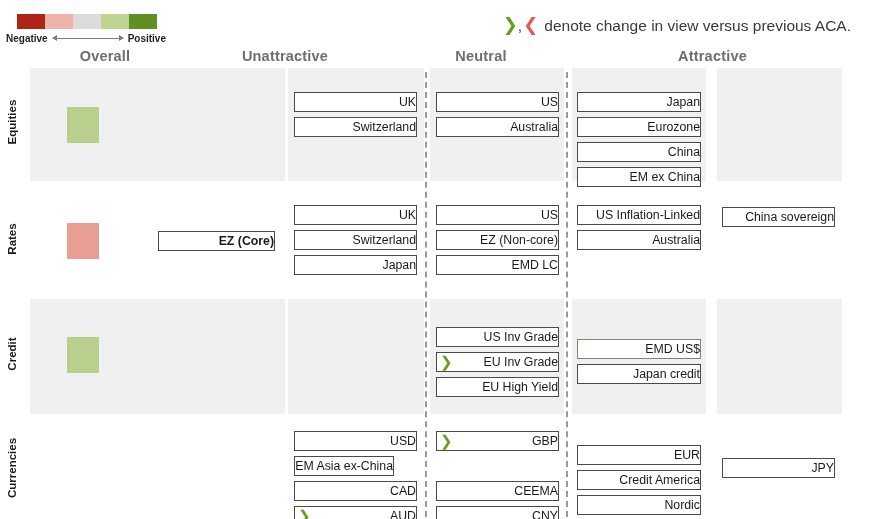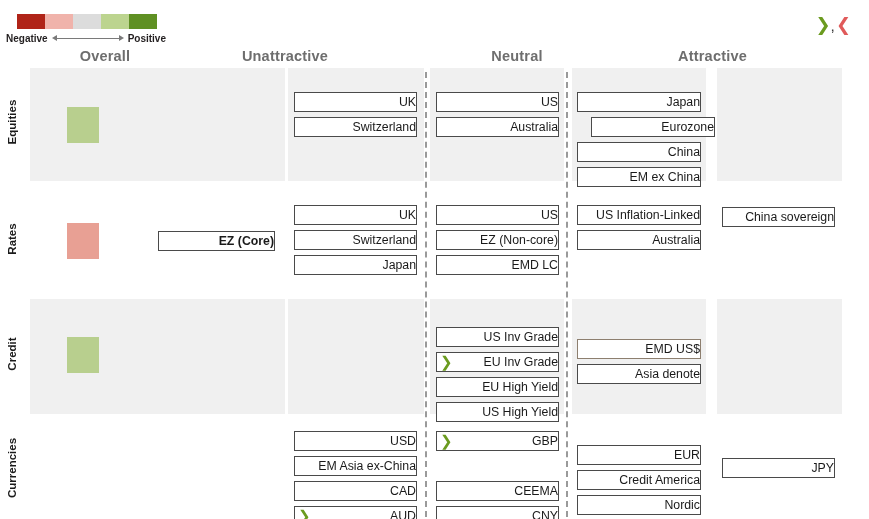--- a/index.html
+++ b/index.html
@@ -184,26 +184,27 @@
       <span class="line"></span>
       <span class="head-r"></span>
   </span>
   <span class="lbl">Positive</span>
 </div>
 
 <div id="change-note">
   <span class="chev-up">❯</span>
   <span class="sep">,</span>
   <span class="chev-dn">❮</span>
+  <span class="note-text">denote change in view versus previous ACA.</span>
 </div>
 
 <div id="headers">
     <div class="col-header" style="left: 30px; width: 150px;">Overall</div>
     <div class="col-header" style="left: 200px; width: 170px;">Unattractive</div>
-    <div class="col-header" style="left: 448px; width: 138px;">Neutral</div>
+    <div class="col-header" style="left: 412px; width: 138px;">Neutral</div>
     <div class="col-header" style="left: 590px; width: 245px;">Attractive</div>
   </div>
 
 <div id="grid">
     <div class="band" style="left: 30px; top: 0px; width: 125px; height: 113px;"></div>
     <div class="band" style="left: 145px; top: 0px; width: 140px; height: 113px;"></div>
     <div class="band" style="left: 288px; top: 0px; width: 136px; height: 113px;"></div>
     <div class="band" style="left: 430px; top: 0px; width: 134px; height: 113px;"></div>
     <div class="band" style="left: 572px; top: 0px; width: 134px; height: 113px;"></div>
     <div class="band" style="left: 717px; top: 0px; width: 125px; height: 113px;"></div>
@@ -217,21 +218,21 @@
     </div>
     <div class="pill" style="left: 436px; width: 123px; top: 24px;">
       <span class="label">US</span>
     </div>
     <div class="pill" style="left: 436px; width: 123px; top: 49px;">
       <span class="label">Australia</span>
     </div>
     <div class="pill" style="left: 577px; width: 124px; top: 24px;">
       <span class="label">Japan</span>
     </div>
-    <div class="pill" style="left: 591px; width: 124px; top: 49px;">
+    <div class="pill" style="left: 577px; width: 124px; top: 49px;">
       <span class="label">Eurozone</span>
     </div>
     <div class="pill" style="left: 577px; width: 124px; top: 74px;">
       <span class="label">China</span>
     </div>
     <div class="pill" style="left: 577px; width: 124px; top: 99px;">
       <span class="label">EM ex China</span>
     </div>
     <div class="row-label" style="left: 12px; top: 173px; width: 70px; margin-left: -35px; margin-top: -8px;">Rates</div>
     <div class="overall-square" style="left: 67px; top: 155px; background: rgb(232, 160, 148);"></div>
@@ -276,34 +277,31 @@
     <div class="pill" style="left: 436px; width: 123px; top: 259px;">
       <span class="label">US Inv Grade</span>
     </div>
     <div class="pill" style="left: 436px; width: 123px; top: 284px;">
       <span class="marker">❯</span>
       <span class="label">EU Inv Grade</span>
     </div>
     <div class="pill" style="left: 436px; width: 123px; top: 309px;">
       <span class="label">EU High Yield</span>
     </div>
-    <div class="pill" style="left: 436px; width: 123px; top: 334px;">
-      <span class="label">US High Yield</span>
-    </div>
     <div class="pill tan" style="left: 577px; width: 124px; top: 271px;">
       <span class="label">EMD US$</span>
     </div>
     <div class="pill" style="left: 577px; width: 124px; top: 296px;">
-      <span class="label">Asia denote</span>
+      <span class="label">Japan credit</span>
     </div>
     <div class="row-label" style="left: 12px; top: 402px; width: 70px; margin-left: -35px; margin-top: -8px;">Currencies</div>
     <div class="pill" style="left: 294px; width: 123px; top: 363px;">
       <span class="label">USD</span>
     </div>
-    <div class="pill" style="left: 294px; width: 123px; top: 388px;">
+    <div class="pill" style="left: 294px; width: 100px; top: 388px;">
       <span class="label">EM Asia ex-China</span>
     </div>
     <div class="pill" style="left: 294px; width: 123px; top: 413px;">
       <span class="label">CAD</span>
     </div>
     <div class="pill" style="left: 294px; width: 123px; top: 438px;">
       <span class="marker">❯</span>
       <span class="label">AUD</span>
     </div>
     <div class="pill" style="left: 436px; width: 123px; top: 363px;">

